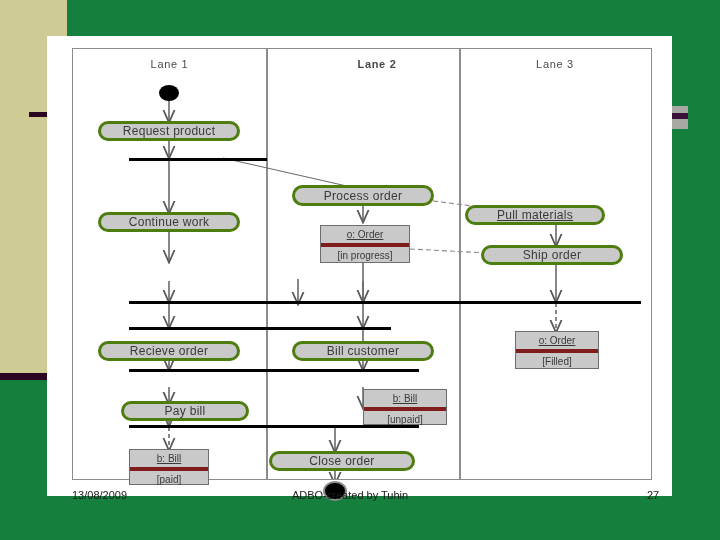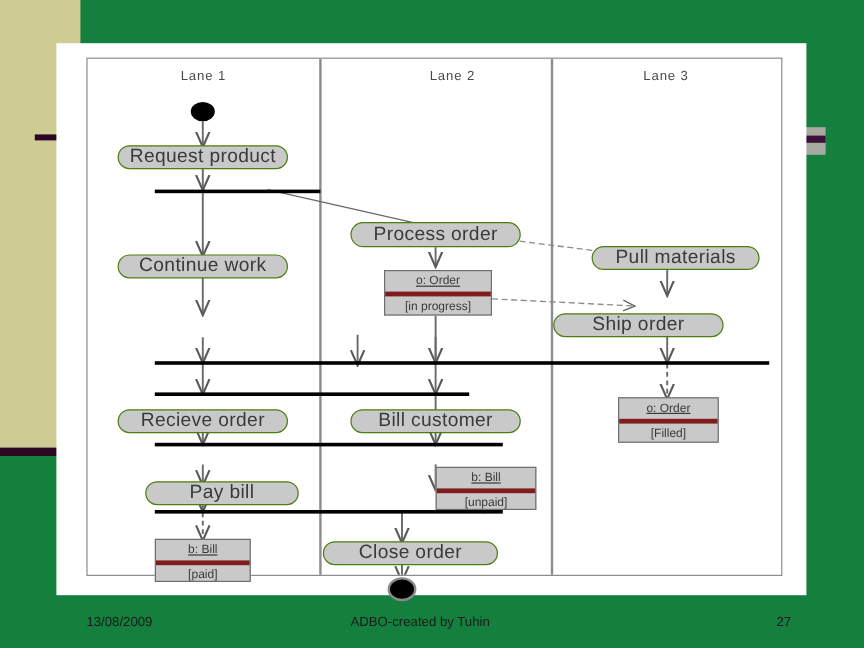--- a/index.html
+++ b/index.html
@@ -93,27 +93,27 @@
     text-align: center;
     font-size: 11px;
     color: #4a4a4a;
     letter-spacing: 0.7px;
     white-space: nowrap;
   }
   
   .action {
     position: absolute;
     background: #c9c9c9;
-    border: 1px solid #4d7c0f;
+    border: 3px solid #4d7c0f;
     border-radius: 999px;
     box-sizing: border-box;
     display: flex;
     align-items: center;
     justify-content: center;
-    font-size: 16px;
+    font-size: 12px;
     color: #3a3a3a;
     letter-spacing: 0.3px;
     white-space: nowrap;
   }
   .objnode {
     position: absolute;
     background: #c9c9c9;
     border: 1px solid #6e6e6e;
     box-sizing: border-box;
     font-size: 10px;
@@ -163,21 +163,20 @@
     height: 100%;
     pointer-events: none;
   }
   
   .footer {
     position: absolute;
     left: 47px;
     top: 489px;
     width: 625px;
     height: 18px;
-    margin-top: 24px;
   }
   .footer span {
     position: absolute;
     font-size: 11px;
     color: #1a1a1a;
     white-space: nowrap;
   }
   .f-date  { left: 25px;  top: 0px; }
   .f-mid   { left: 245px; top: 0px; }
   .f-page  { left: 600px; top: 0px; }
@@ -195,21 +194,21 @@
   <div class="right-marker-stripe"></div>
 
   <div class="content-panel"></div>
 
   <div class="diagram">
 
     <div class="lane-divider" style="left:193px;"></div>
     <div class="lane-divider" style="left:386px;"></div>
 
     <div class="lane-title" style="left:0px;   width:193px;">Lane 1</div>
-    <div class="lane-title" style="left:193px; width:222px;">Lane 2</div>
+    <div class="lane-title" style="left:193px; width:222px;font-weight:bold;">Lane 2</div>
     <div class="lane-title" style="left:386px; width:192px;">Lane 3</div>
 
     <svg class="edges" viewBox="0 0 578 430" preserveAspectRatio="none">
       <defs>
         <marker id="ar" markerWidth="9" markerHeight="9" refX="7" refY="4.5" orient="auto">
           <path d="M0,1 L8,4.5 L0,8" fill="none" stroke="#5a5a5a" stroke-width="1.1"></path>
         </marker>
         <marker id="arOpen" markerWidth="10" markerHeight="10" refX="8" refY="5" orient="auto">
           <path d="M0,1 L9,5 L0,9" fill="none" stroke="#6a6a6a" stroke-width="1.1"></path>
         </marker>
@@ -279,23 +278,23 @@
 
     <div class="objnode" style="left:290px; top:340px; width:84px; height:36px;">
       <div class="on-title">b: Bill</div>
       <div class="on-state">[unpaid]</div>
     </div>
 
     <div class="action" style="left:196px; top:402px; width:146px; height:20px;">Close order</div>
 
     <div class="final-node" style="left:250px; top:432px;"></div>
 
-    <div class="action" style="left:420px; top:156px; width:140px; height:20px;">Pull materials</div>
-
-    <div class="action" style="left:388px; top:196px; width:142px; height:20px;margin-top:16px;">Ship order</div>
+    <div class="action" style="left:392px; top:156px; width:140px; height:20px;text-decoration:underline;">Pull materials</div>
+
+    <div class="action" style="left:408px; top:196px; width:142px; height:20px;">Ship order</div>
 
     <div class="objnode" style="left:442px; top:282px; width:84px; height:38px;">
       <div class="on-title">o: Order</div>
       <div class="on-state">[Filled]</div>
     </div>
 
   </div>
 
   <div class="footer">
     <span class="f-date">13/08/2009</span>

